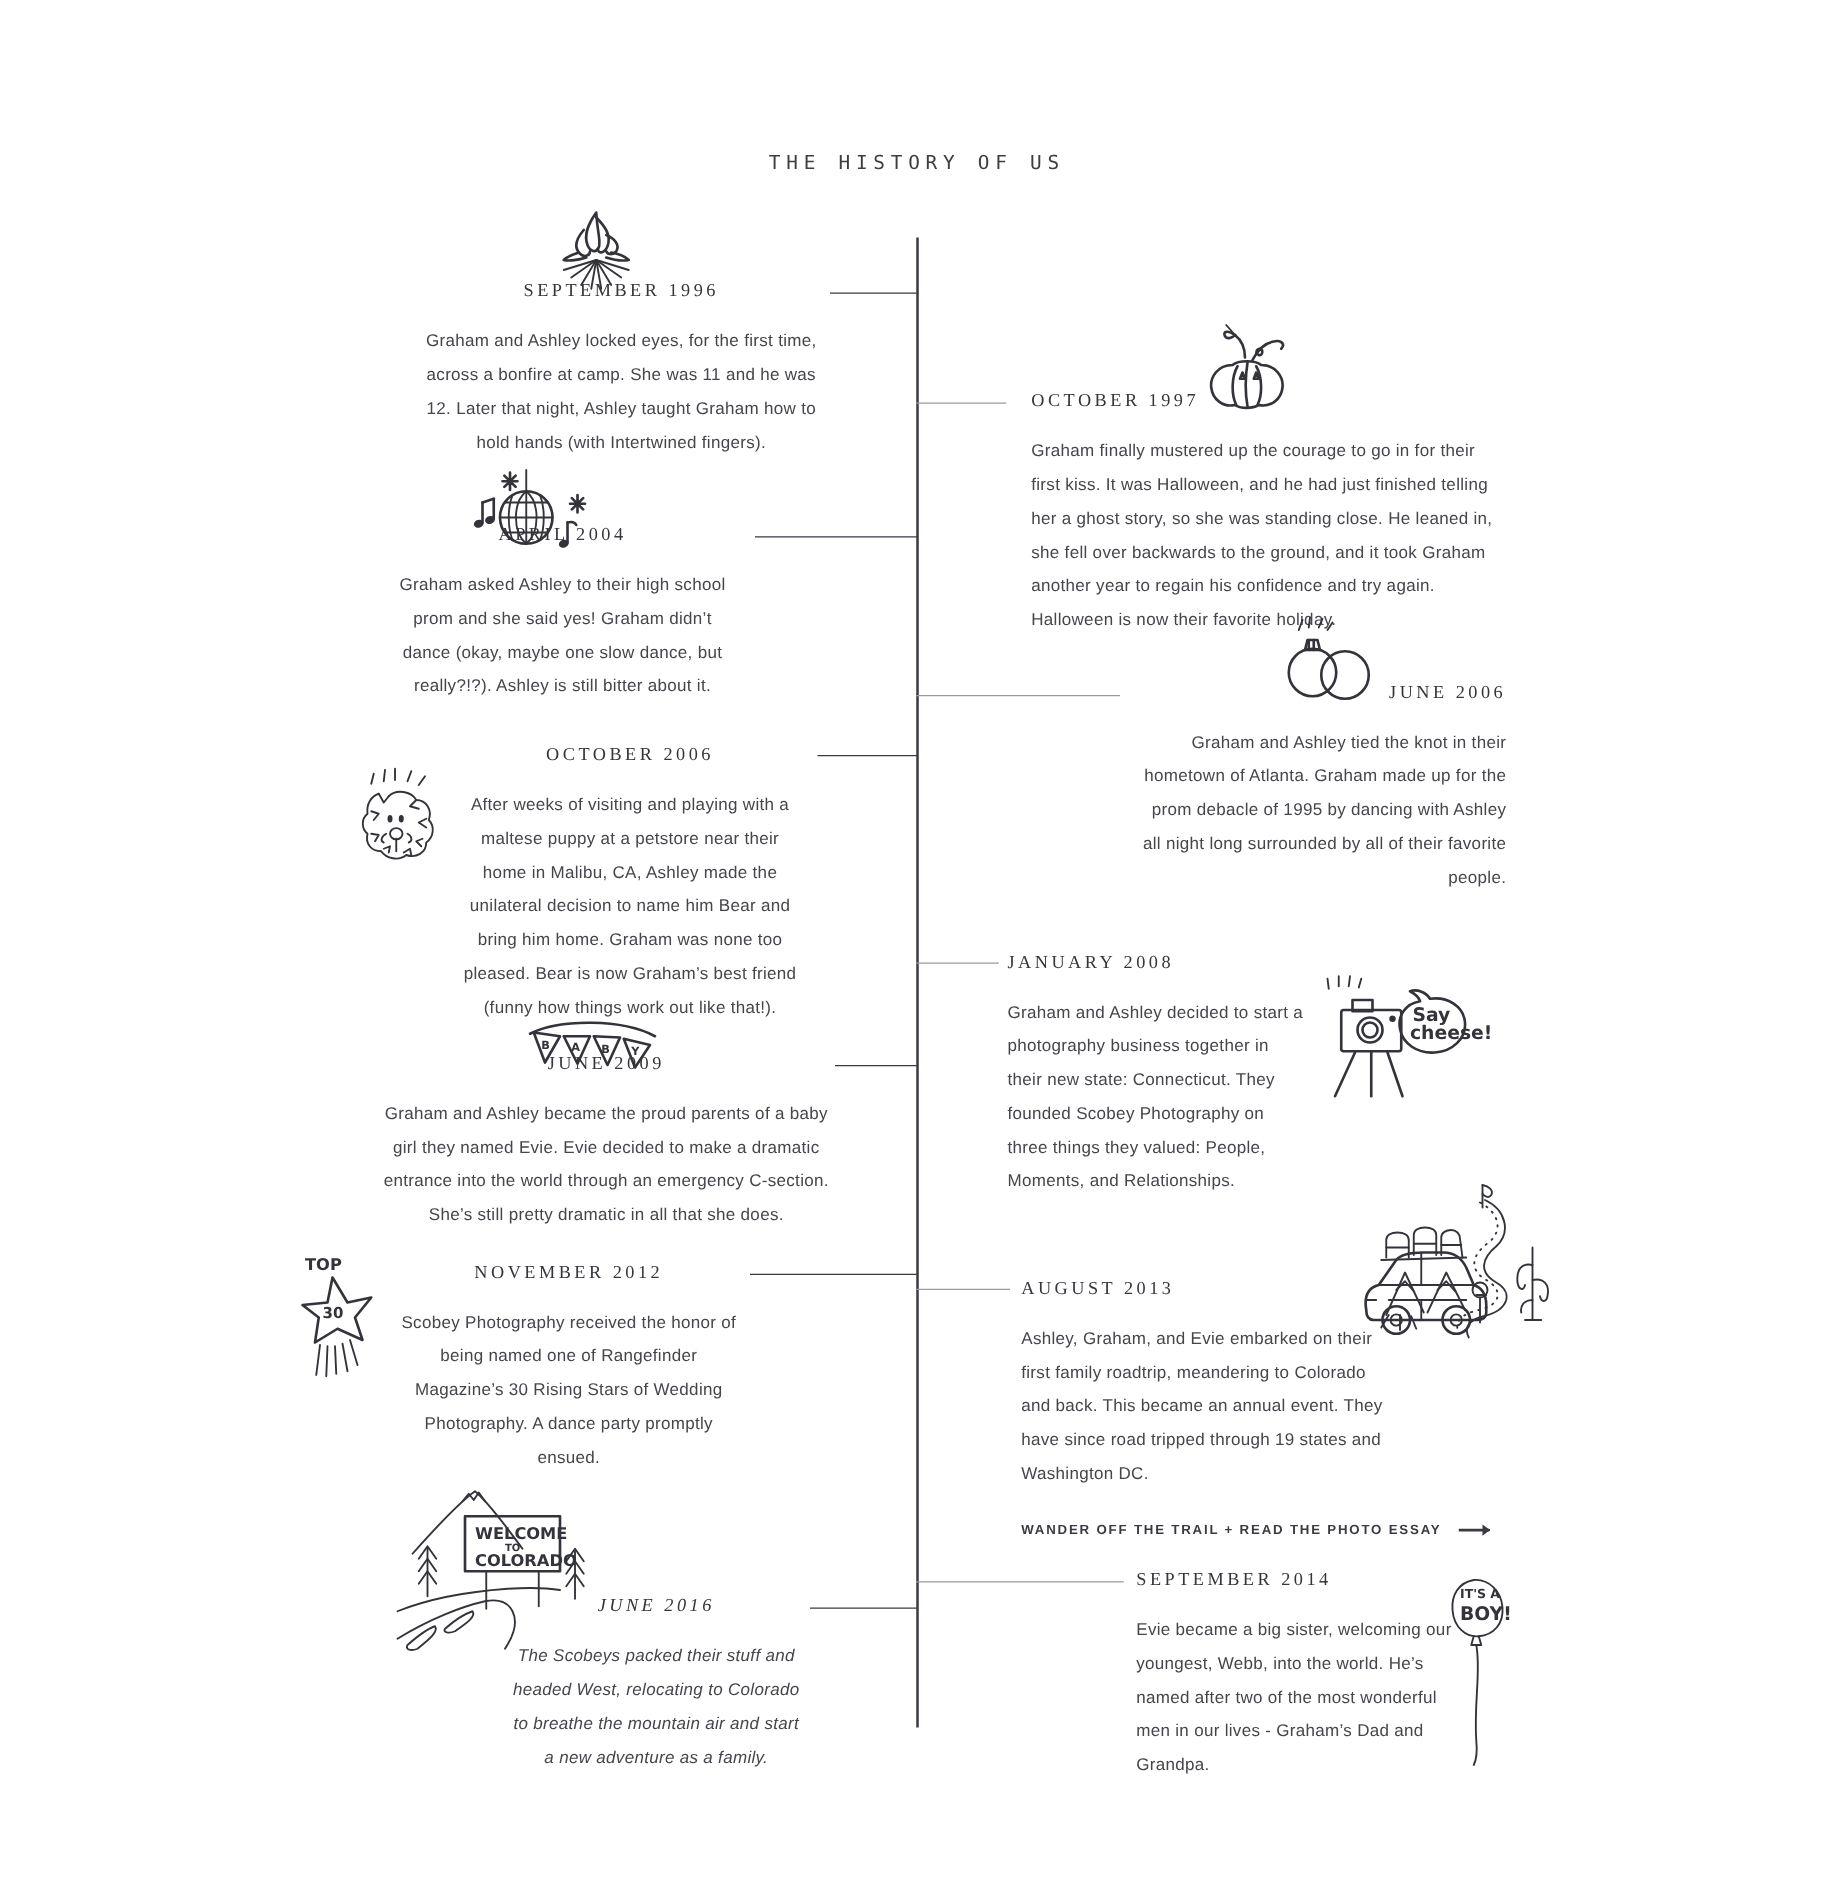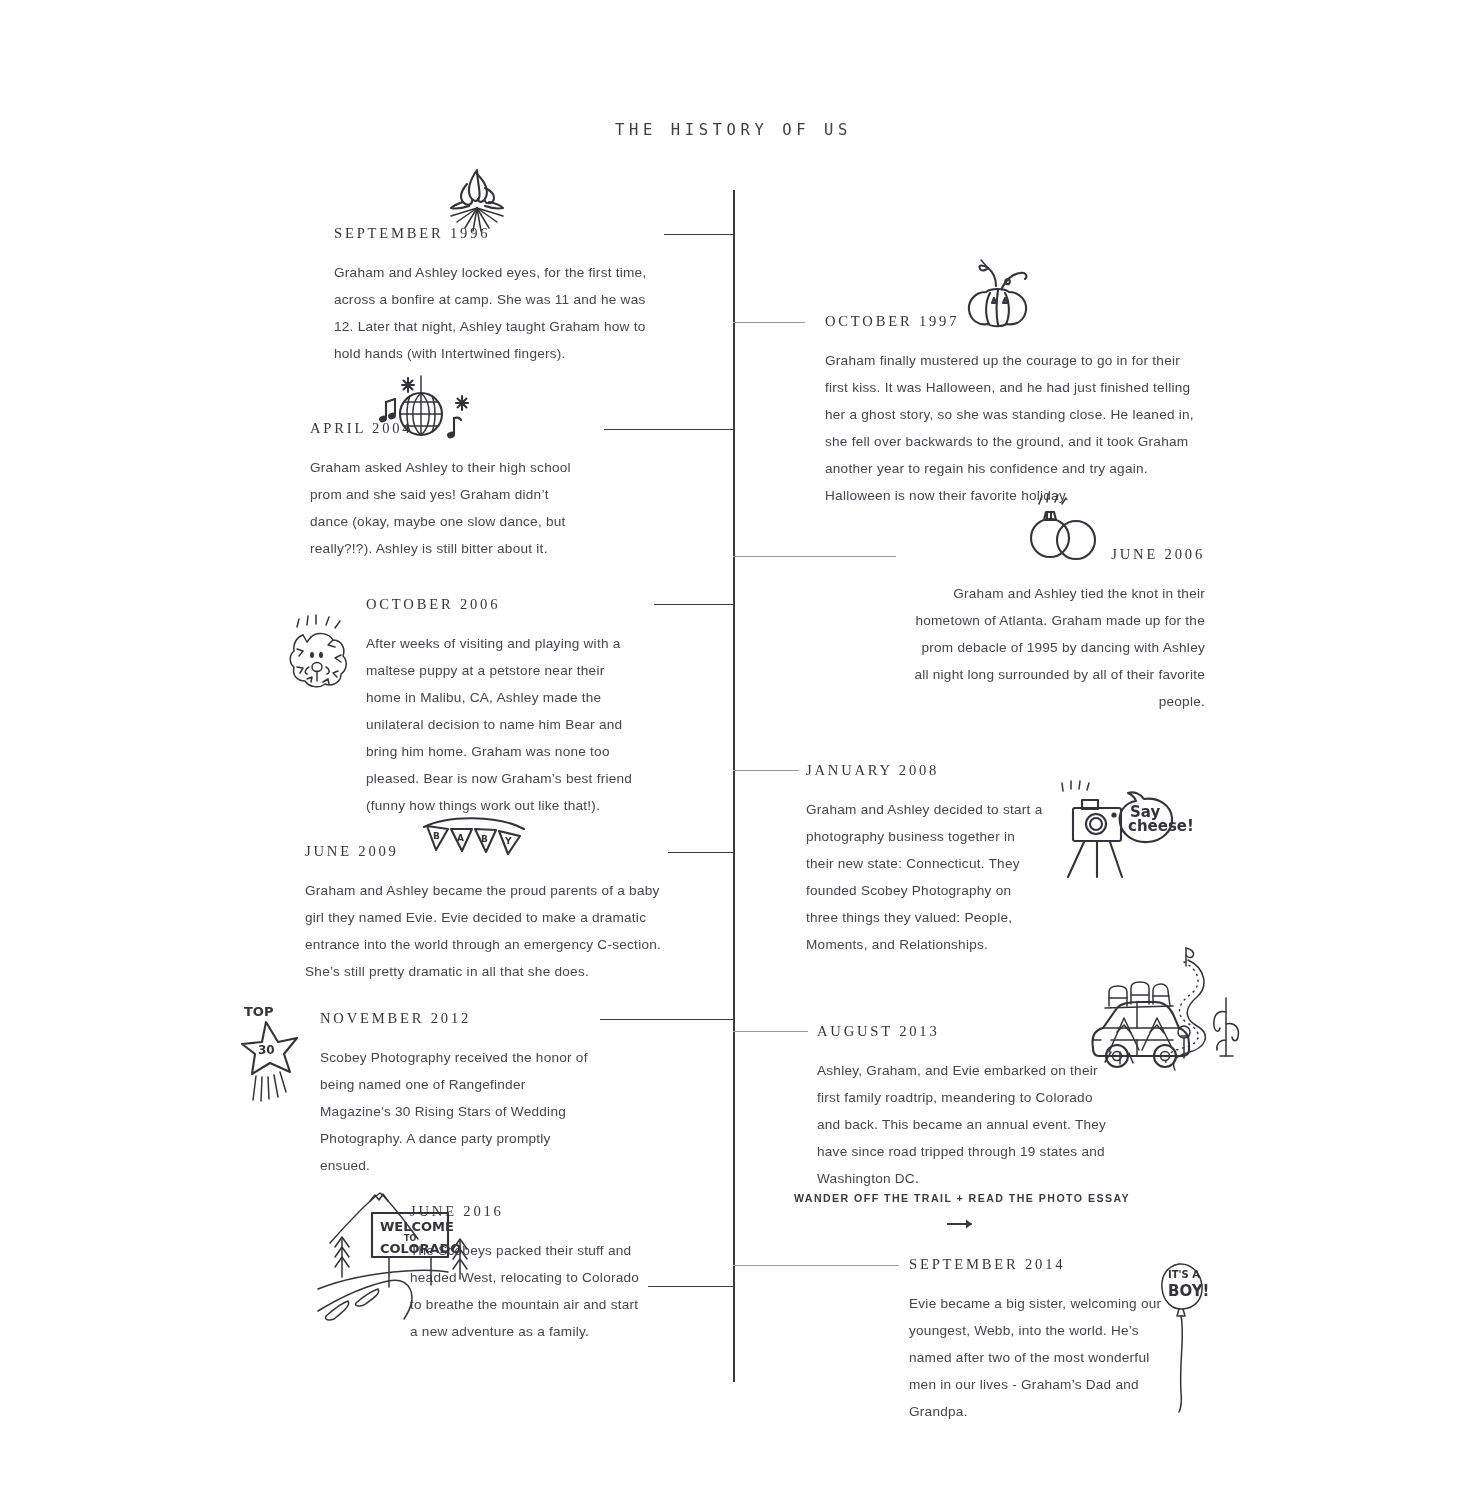--- a/index.html
+++ b/index.html
@@ -63,36 +63,36 @@
     white-space: nowrap;
   }
   .entry .body {
     font-family: "Liberation Sans", sans-serif;
     font-size: 13.6px;
     line-height: 27px;
     color: #45454d;
     letter-spacing: 0.25px;
     margin-top: 17px;
   }
-  .entry.side-left  { text-align: left; }
+  .entry.side-left  { text-align: center; }
   .entry.side-right { text-align: left; }
 
   
   .cta {
+    margin-top: 26px;
     display: flex;
     align-items: center;
     gap: 14px;
     font-family: "Liberation Sans", sans-serif;
     font-size: 10.6px;
     font-weight: bold;
     letter-spacing: 1.45px;
     color: #3a3a42;
     white-space: nowrap;
     cursor: pointer;
-    flex-direction: column;
   }
   .cta svg { flex: 0 0 auto; display: block; }
 
   
   .doodle {
     position: absolute;
   }
   .doodle svg { display: block; overflow: visible; }
   .ink {
     fill: none;
@@ -372,21 +372,21 @@
   <div class="doodle" style="left:1155px; top:1252px;">
     <svg width="66" height="165" viewBox="0 0 66 165">
       <path class="ink-thin" d="M24 12 C12 14, 6 24, 7 36 C8 50, 18 58, 28 57 C40 56, 48 47, 47 34 C46 21, 36 11, 24 12 Z"></path>
       <path class="ink-thin" d="M24 57 L22 64 L30 64 L28 57"></path>
       <path class="ink-thin" d="M26 64 C30 84, 24 110, 26 140 C27 150, 26 156, 24 160"></path>
       <text class="hand-text" x="13" y="26" font-size="10">IT'S A</text>
       <text class="hand-text" x="13" y="44" font-size="15">BOY!</text>
     </svg>
   </div>
 
-  <div class="entry side-left" style="left:410px; top:1203px; width:230px;">
+  <div class="entry side-left" style="left:410px; top:1277px; width:230px;font-style:italic;">
     <div class="date">JUNE 2016</div>
     <div class="body">The Scobeys packed their stuff and headed West, relocating to Colorado to breathe the mountain air and start a new adventure as a family.</div>
   </div>
 
   <div class="doodle" style="left:318px; top:1185px;">
     <svg width="170" height="140" viewBox="0 0 170 140">
 
       <path class="ink-thin" d="M12 58 C28 40, 48 18, 62 8 C74 18, 88 38, 100 54"></path>
       <path class="ink-thin" d="M52 16 L57 10 L61 15 L65 9 L70 16"></path>
 

